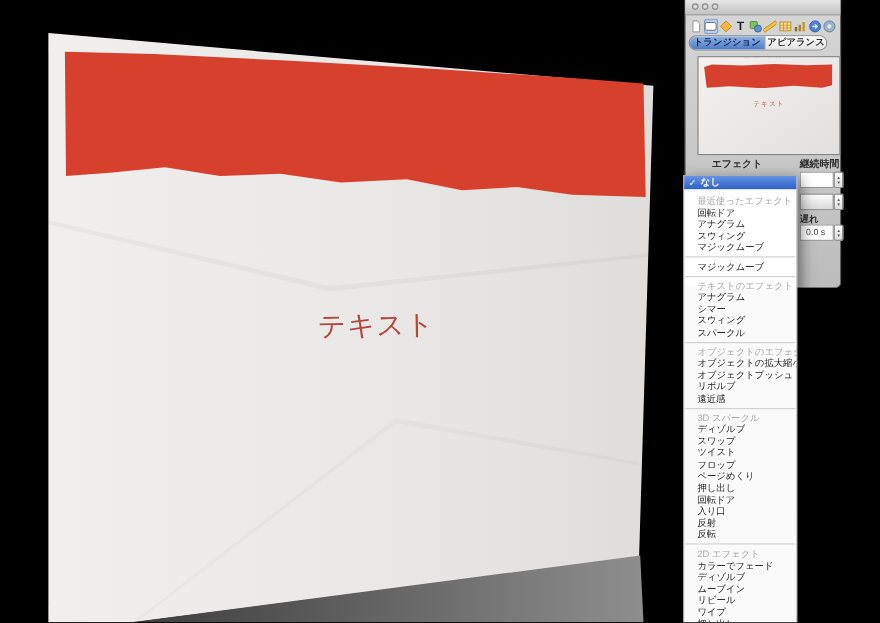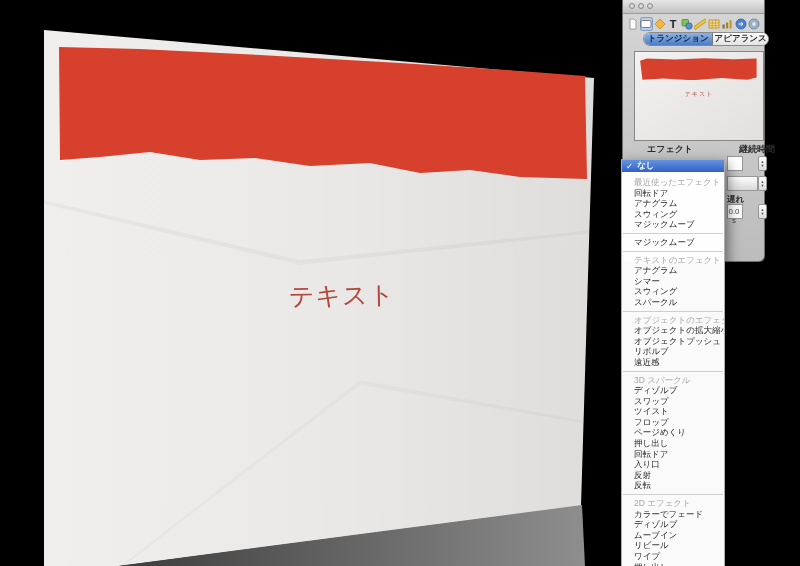--- a/index.html
+++ b/index.html
@@ -16,38 +16,38 @@
             border-bottom:1px solid #9a9a9a;}
   .tl{position:absolute;top:3px;width:6px;height:6px;border-radius:50%;
       background:radial-gradient(#e8e8e8,#bdbdbd);border:1px solid #8b8b8b;box-sizing:border-box;}
   #win-title{position:absolute;left:0;right:0;top:2px;text-align:center;
              font-size:8px;color:#3f3f3f;letter-spacing:1px;margin-top:47px;}
   #toolbar{display:flex;justify-content:space-between;align-items:center;
            padding:2px 3px 1px 3px;height:16px;}
   .tool{width:13px;height:14px;display:flex;align-items:center;justify-content:center;border-radius:3px;}
   .tool.sel{background:#b9cfe9;box-shadow:inset 0 0 0 1px #7d9ec6;}
   
-  #tabs{position:absolute;left:20px;top:32px;width:124px;height:12px;display:flex;
+  #tabs{position:absolute;left:3px;top:32px;width:124px;height:12px;display:flex;
         border:1px solid #8a8a8a;border-radius:7px;overflow:hidden;background:#f4f4f4;
         font-size:8.5px;font-weight:bold;}
   .tab{display:flex;align-items:center;justify-content:center;white-space:nowrap;}
   .tab.on{flex:1.25;background:linear-gradient(#8fb2e4,#4c7cc6);color:#10264d;
           border-right:1px solid #7a7a7a;}
   .tab.off{flex:1;background:linear-gradient(#fdfdfd,#e3e3e3);color:#2c2c2c;text-align:right;}
   
   #preview{position:absolute;left:11px;top:51px;width:130px;height:90px;
            background:linear-gradient(145deg,#f3f2f0,#e1e0de);
            border:1px solid #868686;box-sizing:border-box;overflow:hidden;}
   #preview-banner{position:absolute;left:4%;top:7%;width:91%;height:25%;background:#d6402c;
      clip-path:polygon(0 12%,6% 2%,30% 6%,55% 0,80% 5%,100% 2%,100% 88%,92% 98%,70% 90%,45% 100%,20% 92%,2% 98%);}
   #preview-text{position:absolute;left:0;right:0;top:43%;text-align:center;
                 font-size:6px;color:#c05a4e;letter-spacing:1px;}
   
   .lbl{position:absolute;font-size:9px;font-weight:bold;color:#2e2e2e;white-space:nowrap;}
-  .field{position:absolute;width:16px;height:15px;background:#fff;border:1px solid #969696;
+  .field{position:absolute;width:31px;height:15px;background:#fff;border:1px solid #969696;
          box-sizing:border-box;font-size:8px;color:#444;text-align:center;padding:2px 2px 0 0;}
   .popup{position:absolute;width:31px;height:15px;background:linear-gradient(#fdfdfd,#d9d9d9);
          border:1px solid #969696;box-sizing:border-box;}
   .stepper{position:absolute;width:9px;height:15px;border:1px solid #969696;border-radius:2px;
            background:linear-gradient(#ffffff,#dcdcdc);box-sizing:border-box;
            display:flex;flex-direction:column;align-items:center;justify-content:center;
            font-size:4px;line-height:4px;color:#555;}
   
   #effect-menu{position:absolute;left:621px;top:159px;width:104px;z-index:20;
                background:rgba(255,255,255,.98);border:1px solid #adadad;box-sizing:border-box;
@@ -156,21 +156,21 @@
       <div class="tab on">トランジション</div>
       <div class="tab off">アピアランス</div>
     </div>
 
     <div id="preview">
       <div id="preview-banner"></div>
       <div id="preview-text">テキスト</div>
     </div>
 
     <div class="lbl" style="left:8px;top:143px;margin-left:16px;">エフェクト</div>
-    <div class="lbl" style="left:104px;top:143px;margin-left:12px;">継続時間</div>
+    <div class="lbl" style="left:104px;top:143px;">継続時間</div>
 
     <div class="field" style="left:104px;top:156px;"></div>
     <div class="stepper" style="left:135px;top:156px;">
         <span>▲</span>
         <span>▼</span>
       </div>
 
     <div class="popup" style="left:104px;top:176px;"></div>
     <div class="stepper" style="left:135px;top:176px;">
         <span>▲</span>

